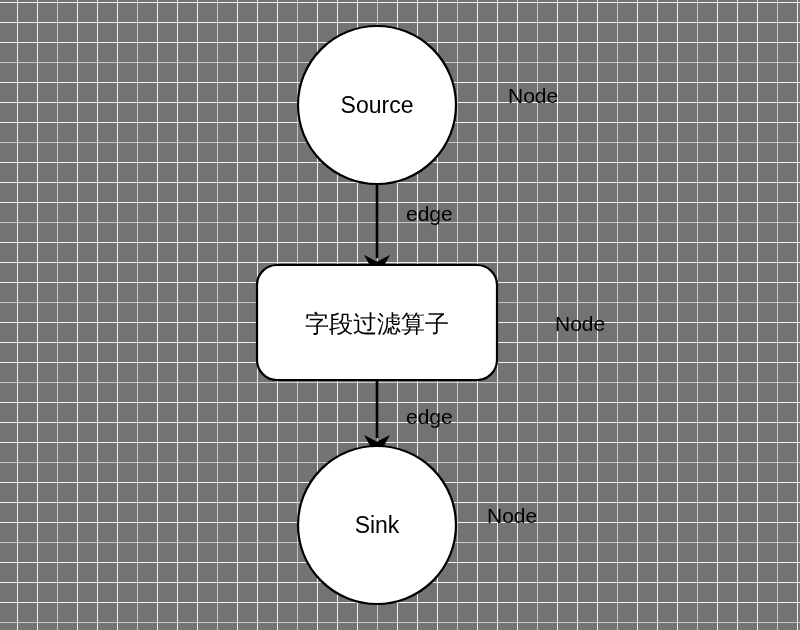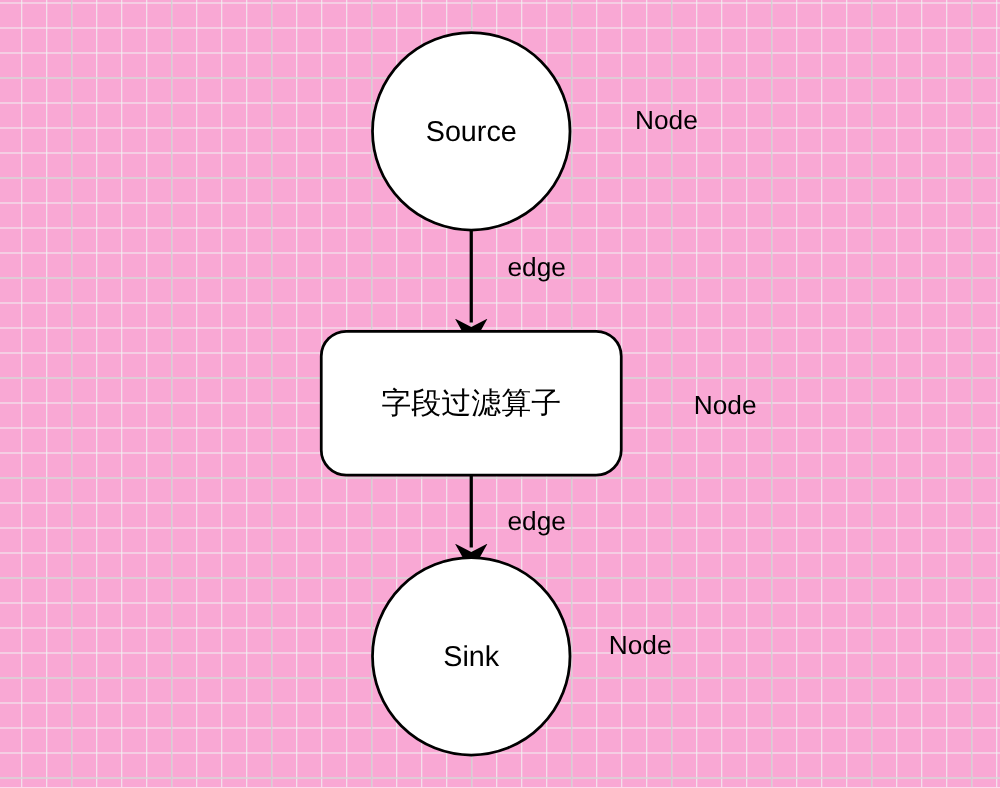--- a/index.html
+++ b/index.html
@@ -8,21 +8,21 @@
     background: #ffffff;
   }
   body {
     font-family: "Liberation Sans", "DejaVu Sans", sans-serif;
   }
   #canvas {
     position: relative;
     width: 800px;
     height: 630px;
     overflow: hidden;
-    background-color: #f9a8d4;
+    background-color: #737373;
     text-align: center;
   }
   
   #grid-background {
     position: absolute;
     left: 0;
     top: 0;
     width: 800px;
     height: 630px;
     background-image:

